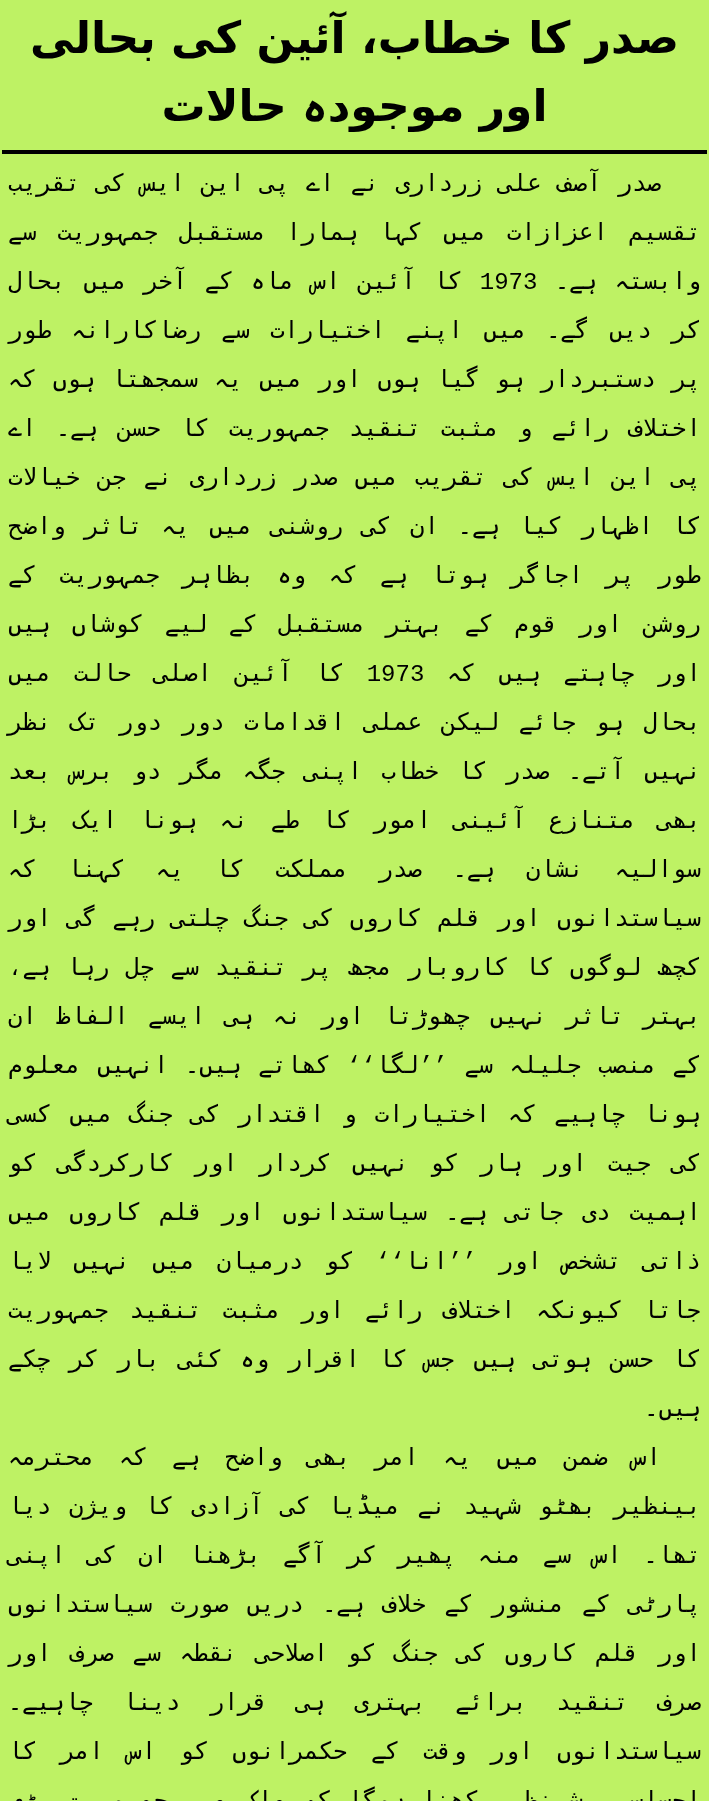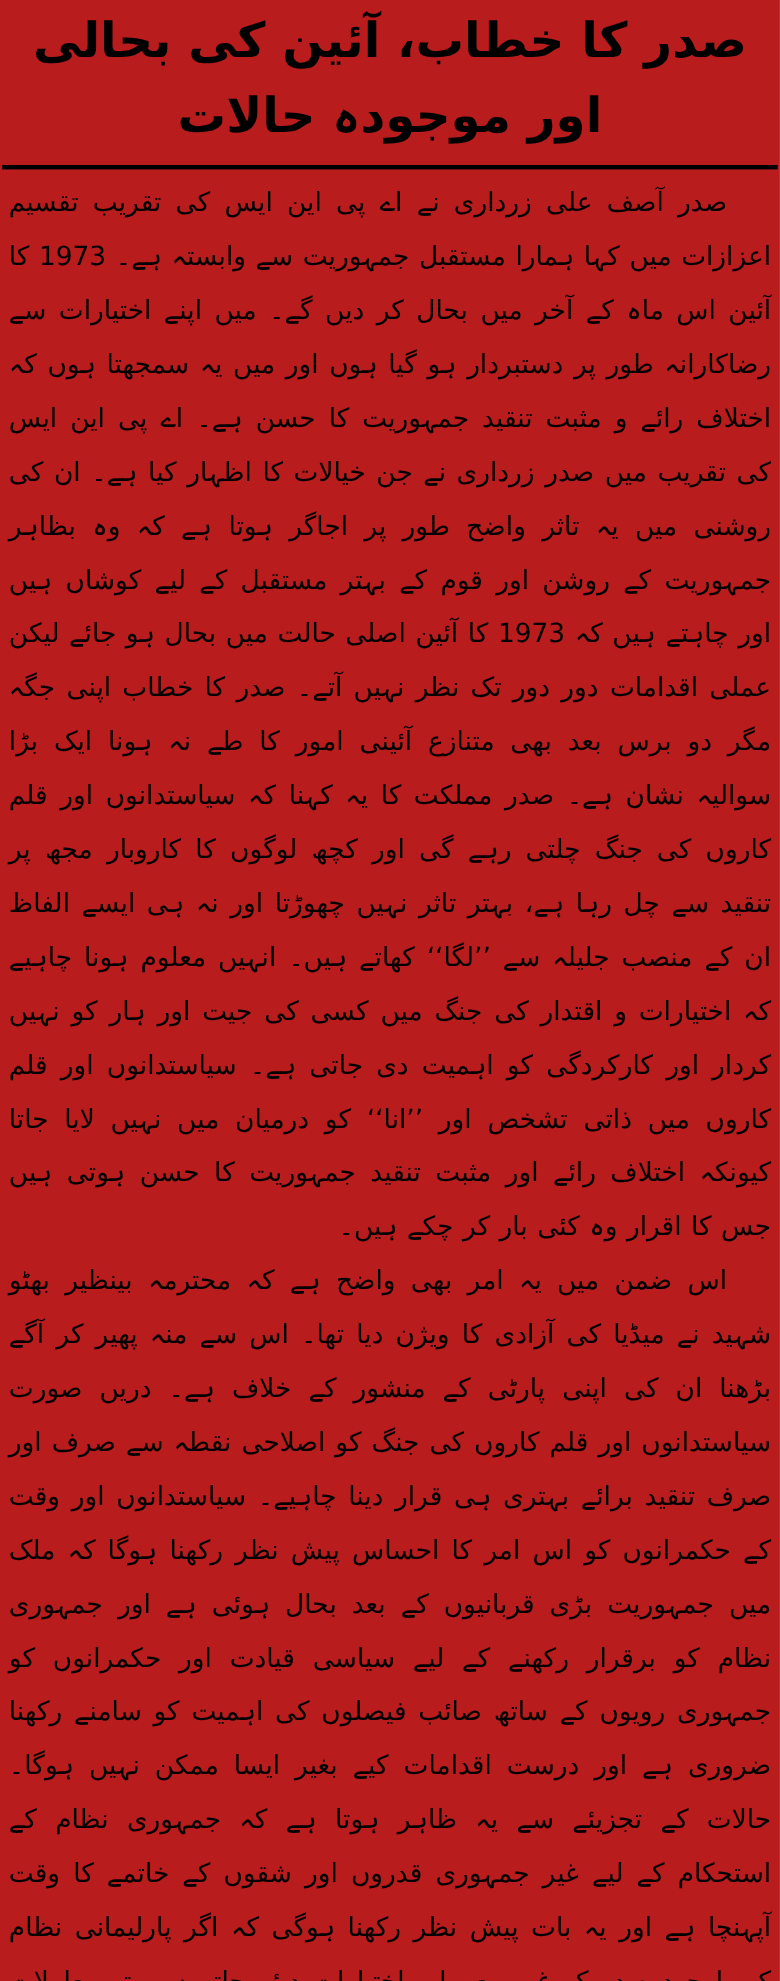--- a/index.html
+++ b/index.html
@@ -5,21 +5,21 @@
   html, body {
     margin: 0;
     padding: 0;
     background: #ffffff;
   }
   .page {
     position: relative;
     width: 709px;
     height: 1801px;
     margin: 0 auto;
-    background: #b91c1c;
+    background: #bef264;
     color: #000000;
     overflow: hidden;
     font-family: "DejaVu Sans", sans-serif;
     direction: rtl;
   }
   .masthead {
     padding: 4px 6px 8px 6px;
   }
   .article-title {
     direction: rtl;
@@ -43,20 +43,21 @@
     text-justify: inter-word;
     font-size: 24px;
     line-height: 49px;
     padding: 6px 8px 0 8px;
     color: #000000;
   }
   .article-body p {
     margin: 0;
     text-indent: 40px;
     word-spacing: 1px;
+    font-family: Liberation Mono, monospace;
   }
 </style>
 </head>
 <body>
 
 <div class="page">
 
   <div class="masthead">
     <h1 class="article-title">صدر کا خطاب، آئین کی بحالی اور موجودہ حالات</h1>
   </div>

